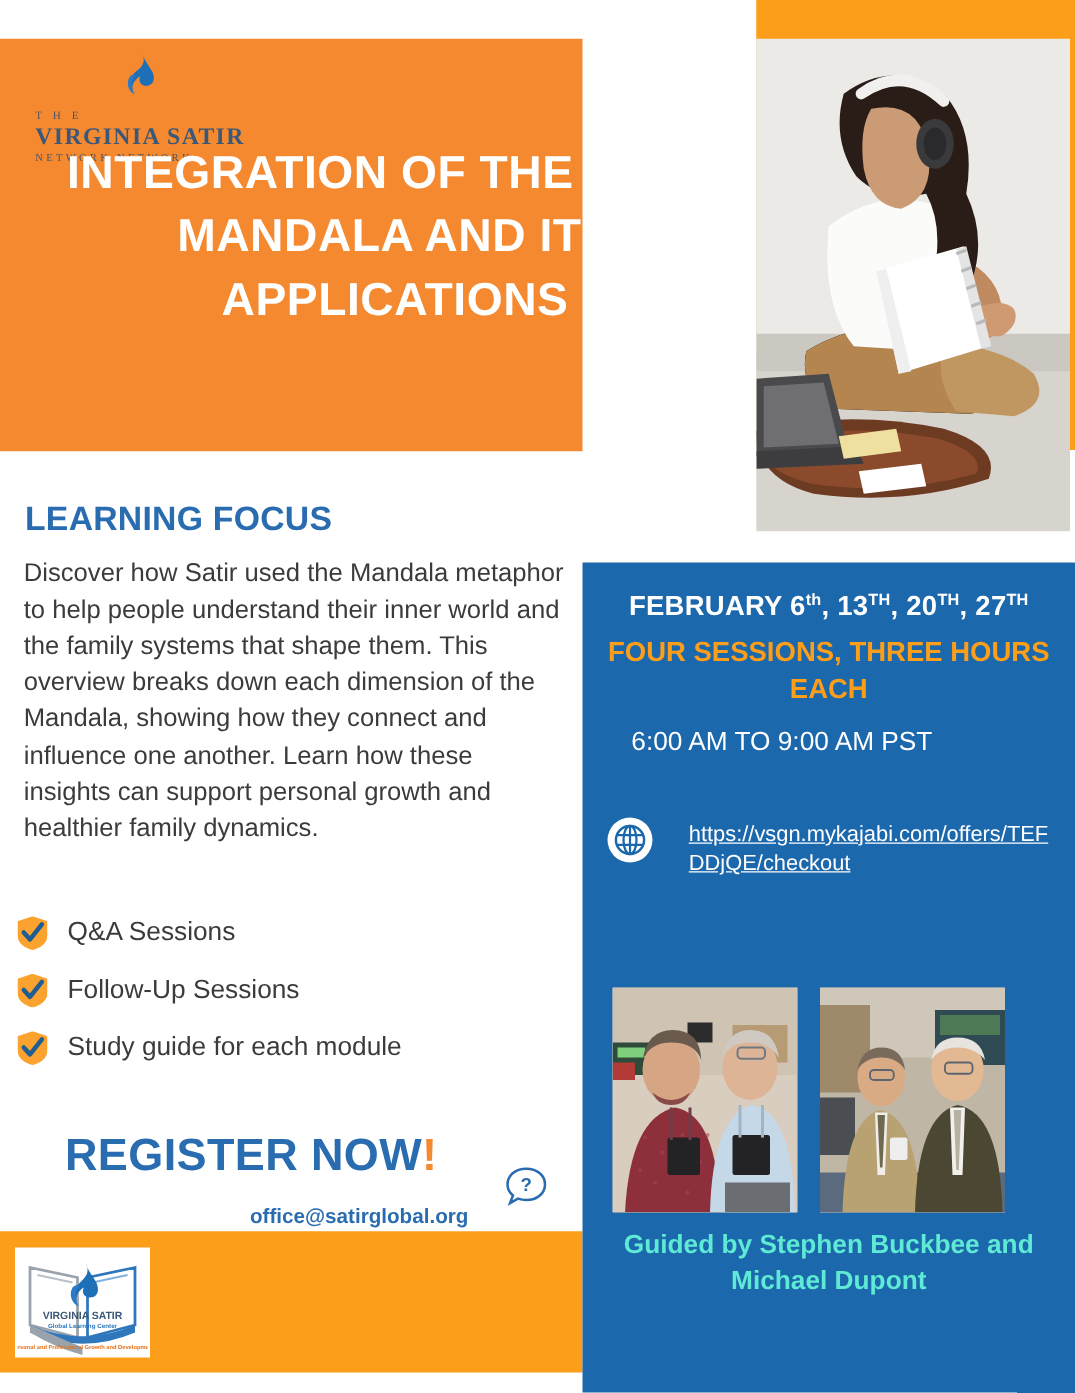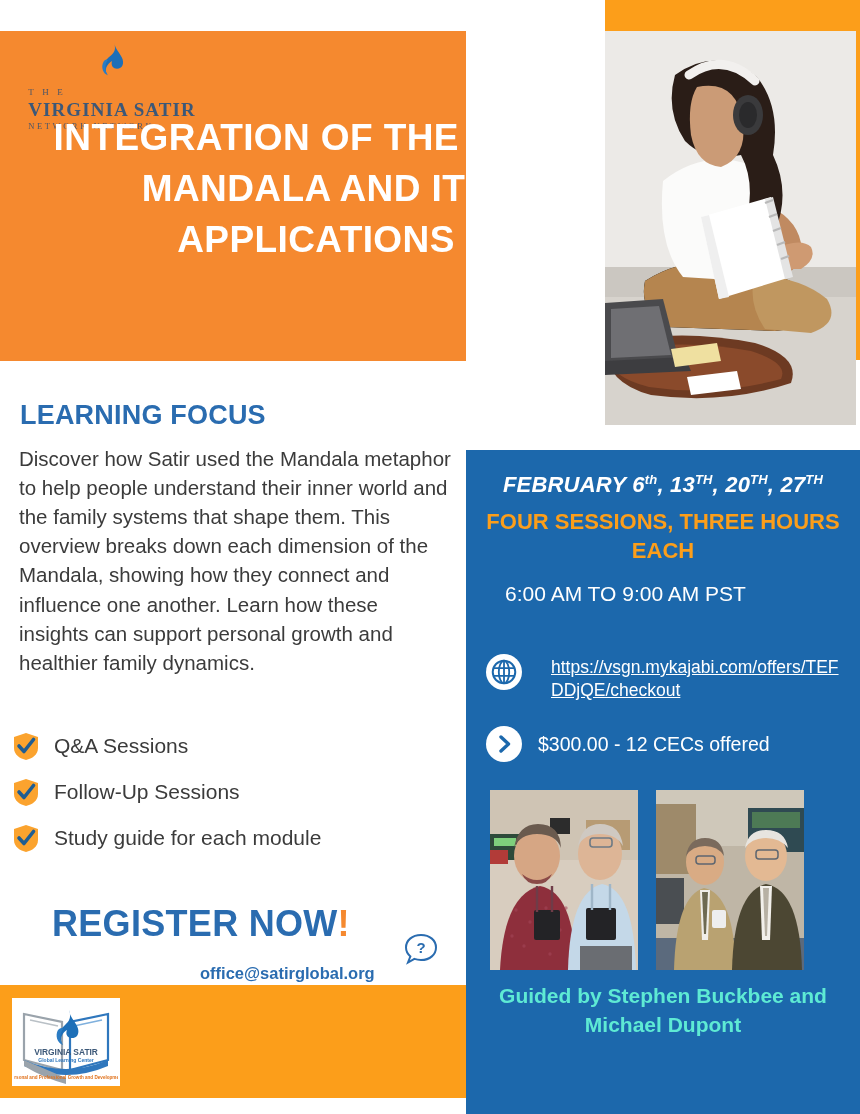--- a/index.html
+++ b/index.html
@@ -48,21 +48,21 @@
   
   .btm-orange{position:absolute;left:0;top:985px;width:466px;height:113px;background:#fc9e1a;}
   .btm-logo{position:absolute;left:12px;top:998px;width:108px;height:88px;background:#fff;
     display:flex;align-items:center;justify-content:center;}
   .btm-logo svg{display:block;}
 
   
   .blue{position:absolute;left:466px;top:450px;width:394px;height:664px;background:#1c68ac;}
 
   .date-line{position:absolute;left:0;top:22px;width:394px;text-align:center;color:#fff;
-    font-size:22px;font-weight:bold;letter-spacing:.2px;font-style:italic;}
+    font-size:22px;font-weight:bold;letter-spacing:.2px;}
   .date-line sup{font-size:13px;vertical-align:super;}
   .sessions{position:absolute;left:0;top:57px;width:394px;text-align:center;color:#fc9e1a;
     font-size:22px;font-weight:bold;line-height:1.32;}
   .times{position:absolute;left:0;top:132px;width:319px;text-align:center;color:#fff;font-size:21px;}
 
   .info-row{position:absolute;display:flex;align-items:flex-start;}
   .row-url{left:20px;top:204px;width:356px;gap:13px;}
   .row-price{left:20px;top:276px;width:356px;align-items:center;}
   .circ{width:36px;height:36px;flex:0 0 36px;border-radius:50%;background:#fff;
      display:flex;align-items:center;justify-content:center;margin-right:16px;}
@@ -221,29 +221,20 @@
       <span class="circ">
         <svg viewBox="0 0 30 30" width="26" height="26">
           <circle cx="15" cy="15" r="13" fill="none" stroke="#1c68ac" stroke-width="2.3"></circle>
           <ellipse cx="15" cy="15" rx="6" ry="13" fill="none" stroke="#1c68ac" stroke-width="2.1"></ellipse>
           <path d="M2.6 10.6 H27.4 M2.6 19.4 H27.4 M15 2 V28" stroke="#1c68ac" stroke-width="2.1"></path>
         </svg>
       </span>
       <span class="url-txt">https://vsgn.mykajabi.com/offers/TEFDDjQE/checkout</span>
     </div>
 
-    <div class="info-row row-price">
-      <span class="circ">
-        <svg viewBox="0 0 30 30" width="30" height="30">
-          <circle cx="15" cy="15" r="15" fill="#ffffff"></circle>
-          <path d="M12 8 L19.5 15 L12 22" stroke="#1c68ac" stroke-width="3.4" fill="none" stroke-linecap="round" stroke-linejoin="round"></path>
-        </svg>
-      </span>
-      <span class="price-txt">$300.00 - 12 CECs offered</span>
-    </div>
 
     <div class="ph ph-left">
       <svg viewBox="0 0 148 180" preserveAspectRatio="xMidYMid slice">
         <rect width="148" height="180" fill="#d8cdbf"></rect>
         <rect x="0" y="0" width="148" height="70" fill="#cfc4b4"></rect>
         <rect x="0" y="44" width="30" height="26" fill="#2e4a3a"></rect>
         <rect x="4" y="48" width="22" height="8" fill="#7fcf7c"></rect>
         <rect x="0" y="60" width="18" height="14" fill="#b23b38"></rect>
         <rect x="96" y="30" width="44" height="30" fill="#b79b74"></rect>
         <rect x="60" y="28" width="20" height="16" fill="#2c2c2c"></rect>

